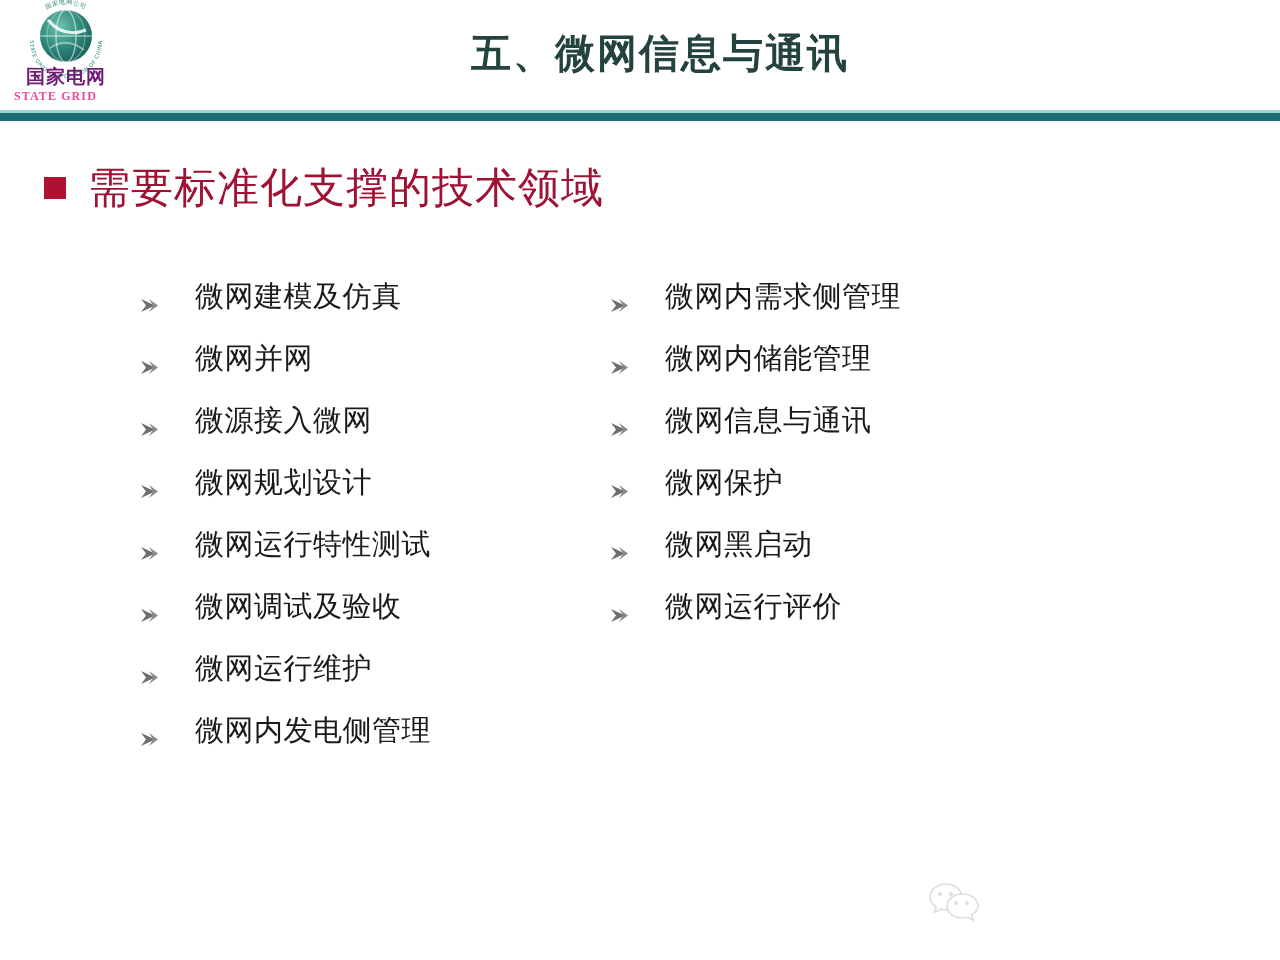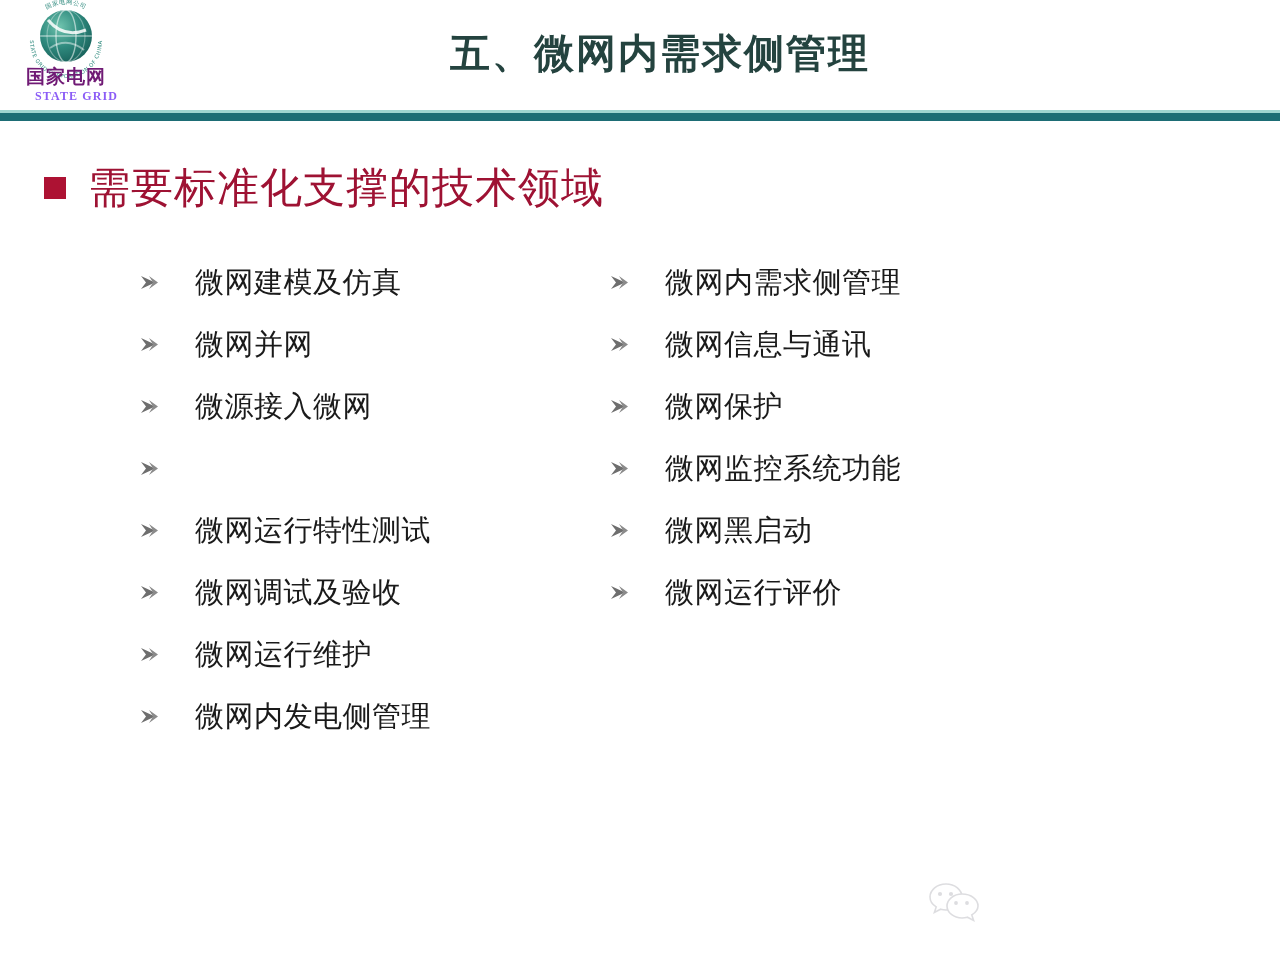--- a/index.html
+++ b/index.html
@@ -57,26 +57,26 @@
     font-weight: bold;
     letter-spacing: 1px;
     color: #701a75;
     line-height: 21px;
   }
   .logo-en {
     position: absolute;
     left: 0;
     top: 85px;
     width: 104px;
-    text-align: right;
+    text-align: left;
     font-family: "Liberation Serif", "DejaVu Serif", serif;
     font-size: 12px;
     font-weight: bold;
     letter-spacing: 1.1px;
-    color: #8b5cf6;
+    color: #ec4899;
   }
 
   .slide-title {
     position: absolute;
     left: 160px;
     top: 26px;
     width: 1000px;
     text-align: center;
     font-family: "DejaVu Sans", sans-serif;
     font-size: 40px;
@@ -143,21 +143,21 @@
   }
   .topic-column {
     position: absolute;
     top: 0;
   }
   .topic-column.left  { left: 140px; }
   .topic-column.right { left: 610px; }
 
   .topic-item {
     display: flex;
-    align-items: center;
+    align-items: flex-end;
     height: 62px;
   }
   .topic-arrow {
     width: 55px;
     flex: none;
     font-family: "DejaVu Sans", sans-serif;
     font-size: 17px;
     color: #6b6b6b;
     line-height: 1;
     display: flex;
@@ -230,21 +230,21 @@
       <ellipse cx="30" cy="30" rx="19" ry="26" fill="none" stroke="#ffffff" stroke-opacity="0.35" stroke-width="1.1"></ellipse>
       <line x1="4" y1="30" x2="56" y2="30" stroke="#ffffff" stroke-opacity="0.5" stroke-width="1.3"></line>
       <path d="M 12,14 C 22,26 34,30 50,24" fill="none" stroke="#ffffff" stroke-opacity="0.85" stroke-width="3"></path>
       <path d="M 14,42 C 26,34 38,36 48,44" fill="none" stroke="#ffffff" stroke-opacity="0.45" stroke-width="2"></path>
     </svg>
 
     <div class="logo-cn">国家电网</div>
     <div class="logo-en">STATE GRID</div>
   </div>
 
-  <div class="slide-title">五、微网内需求侧管理</div>
+  <div class="slide-title">五、微网信息与通讯</div>
 </div>
 
 <div class="header-rule-light"></div>
 <div class="header-rule-main"></div>
 
 <div class="slide-body">
 
   <div class="section-heading">
     <span class="heading-bullet"></span>
     <span class="heading-text">需要标准化支撑的技术领域</span>
@@ -280,20 +280,21 @@
         </span>
         <span class="topic-label">微源接入微网</span>
       </div>
       <div class="topic-item">
         <span class="topic-arrow">
           <svg width="19" height="15" viewBox="0 0 19 15">
               <path d="M1 1 L15 7.5 L1 14 L6 7.5 Z" fill="#6e6e6e"></path>
               <path d="M9 1 L18 7.5 L9 14 L13 7.5 Z" fill="#8a8a8a"></path>
             </svg>
         </span>
+        <span class="topic-label">微网规划设计</span>
       </div>
       <div class="topic-item">
         <span class="topic-arrow">
           <svg width="19" height="15" viewBox="0 0 19 15">
               <path d="M1 1 L15 7.5 L1 14 L6 7.5 Z" fill="#6e6e6e"></path>
               <path d="M9 1 L18 7.5 L9 14 L13 7.5 Z" fill="#8a8a8a"></path>
             </svg>
         </span>
         <span class="topic-label">微网运行特性测试</span>
       </div>
@@ -336,39 +337,39 @@
         </span>
         <span class="topic-label">微网内需求侧管理</span>
       </div>
       <div class="topic-item">
         <span class="topic-arrow">
           <svg width="19" height="15" viewBox="0 0 19 15">
               <path d="M1 1 L15 7.5 L1 14 L6 7.5 Z" fill="#6e6e6e"></path>
               <path d="M9 1 L18 7.5 L9 14 L13 7.5 Z" fill="#8a8a8a"></path>
             </svg>
         </span>
+        <span class="topic-label">微网内储能管理</span>
+      </div>
+      <div class="topic-item">
+        <span class="topic-arrow">
+          <svg width="19" height="15" viewBox="0 0 19 15">
+              <path d="M1 1 L15 7.5 L1 14 L6 7.5 Z" fill="#6e6e6e"></path>
+              <path d="M9 1 L18 7.5 L9 14 L13 7.5 Z" fill="#8a8a8a"></path>
+            </svg>
+        </span>
         <span class="topic-label">微网信息与通讯</span>
       </div>
       <div class="topic-item">
         <span class="topic-arrow">
           <svg width="19" height="15" viewBox="0 0 19 15">
               <path d="M1 1 L15 7.5 L1 14 L6 7.5 Z" fill="#6e6e6e"></path>
               <path d="M9 1 L18 7.5 L9 14 L13 7.5 Z" fill="#8a8a8a"></path>
             </svg>
         </span>
         <span class="topic-label">微网保护</span>
-      </div>
-      <div class="topic-item">
-        <span class="topic-arrow">
-          <svg width="19" height="15" viewBox="0 0 19 15">
-              <path d="M1 1 L15 7.5 L1 14 L6 7.5 Z" fill="#6e6e6e"></path>
-              <path d="M9 1 L18 7.5 L9 14 L13 7.5 Z" fill="#8a8a8a"></path>
-            </svg>
-        </span>
-        <span class="topic-label">微网监控系统功能</span>
       </div>
       <div class="topic-item">
         <span class="topic-arrow">
           <svg width="19" height="15" viewBox="0 0 19 15">
               <path d="M1 1 L15 7.5 L1 14 L6 7.5 Z" fill="#6e6e6e"></path>
               <path d="M9 1 L18 7.5 L9 14 L13 7.5 Z" fill="#8a8a8a"></path>
             </svg>
         </span>
         <span class="topic-label">微网黑启动</span>
       </div>

